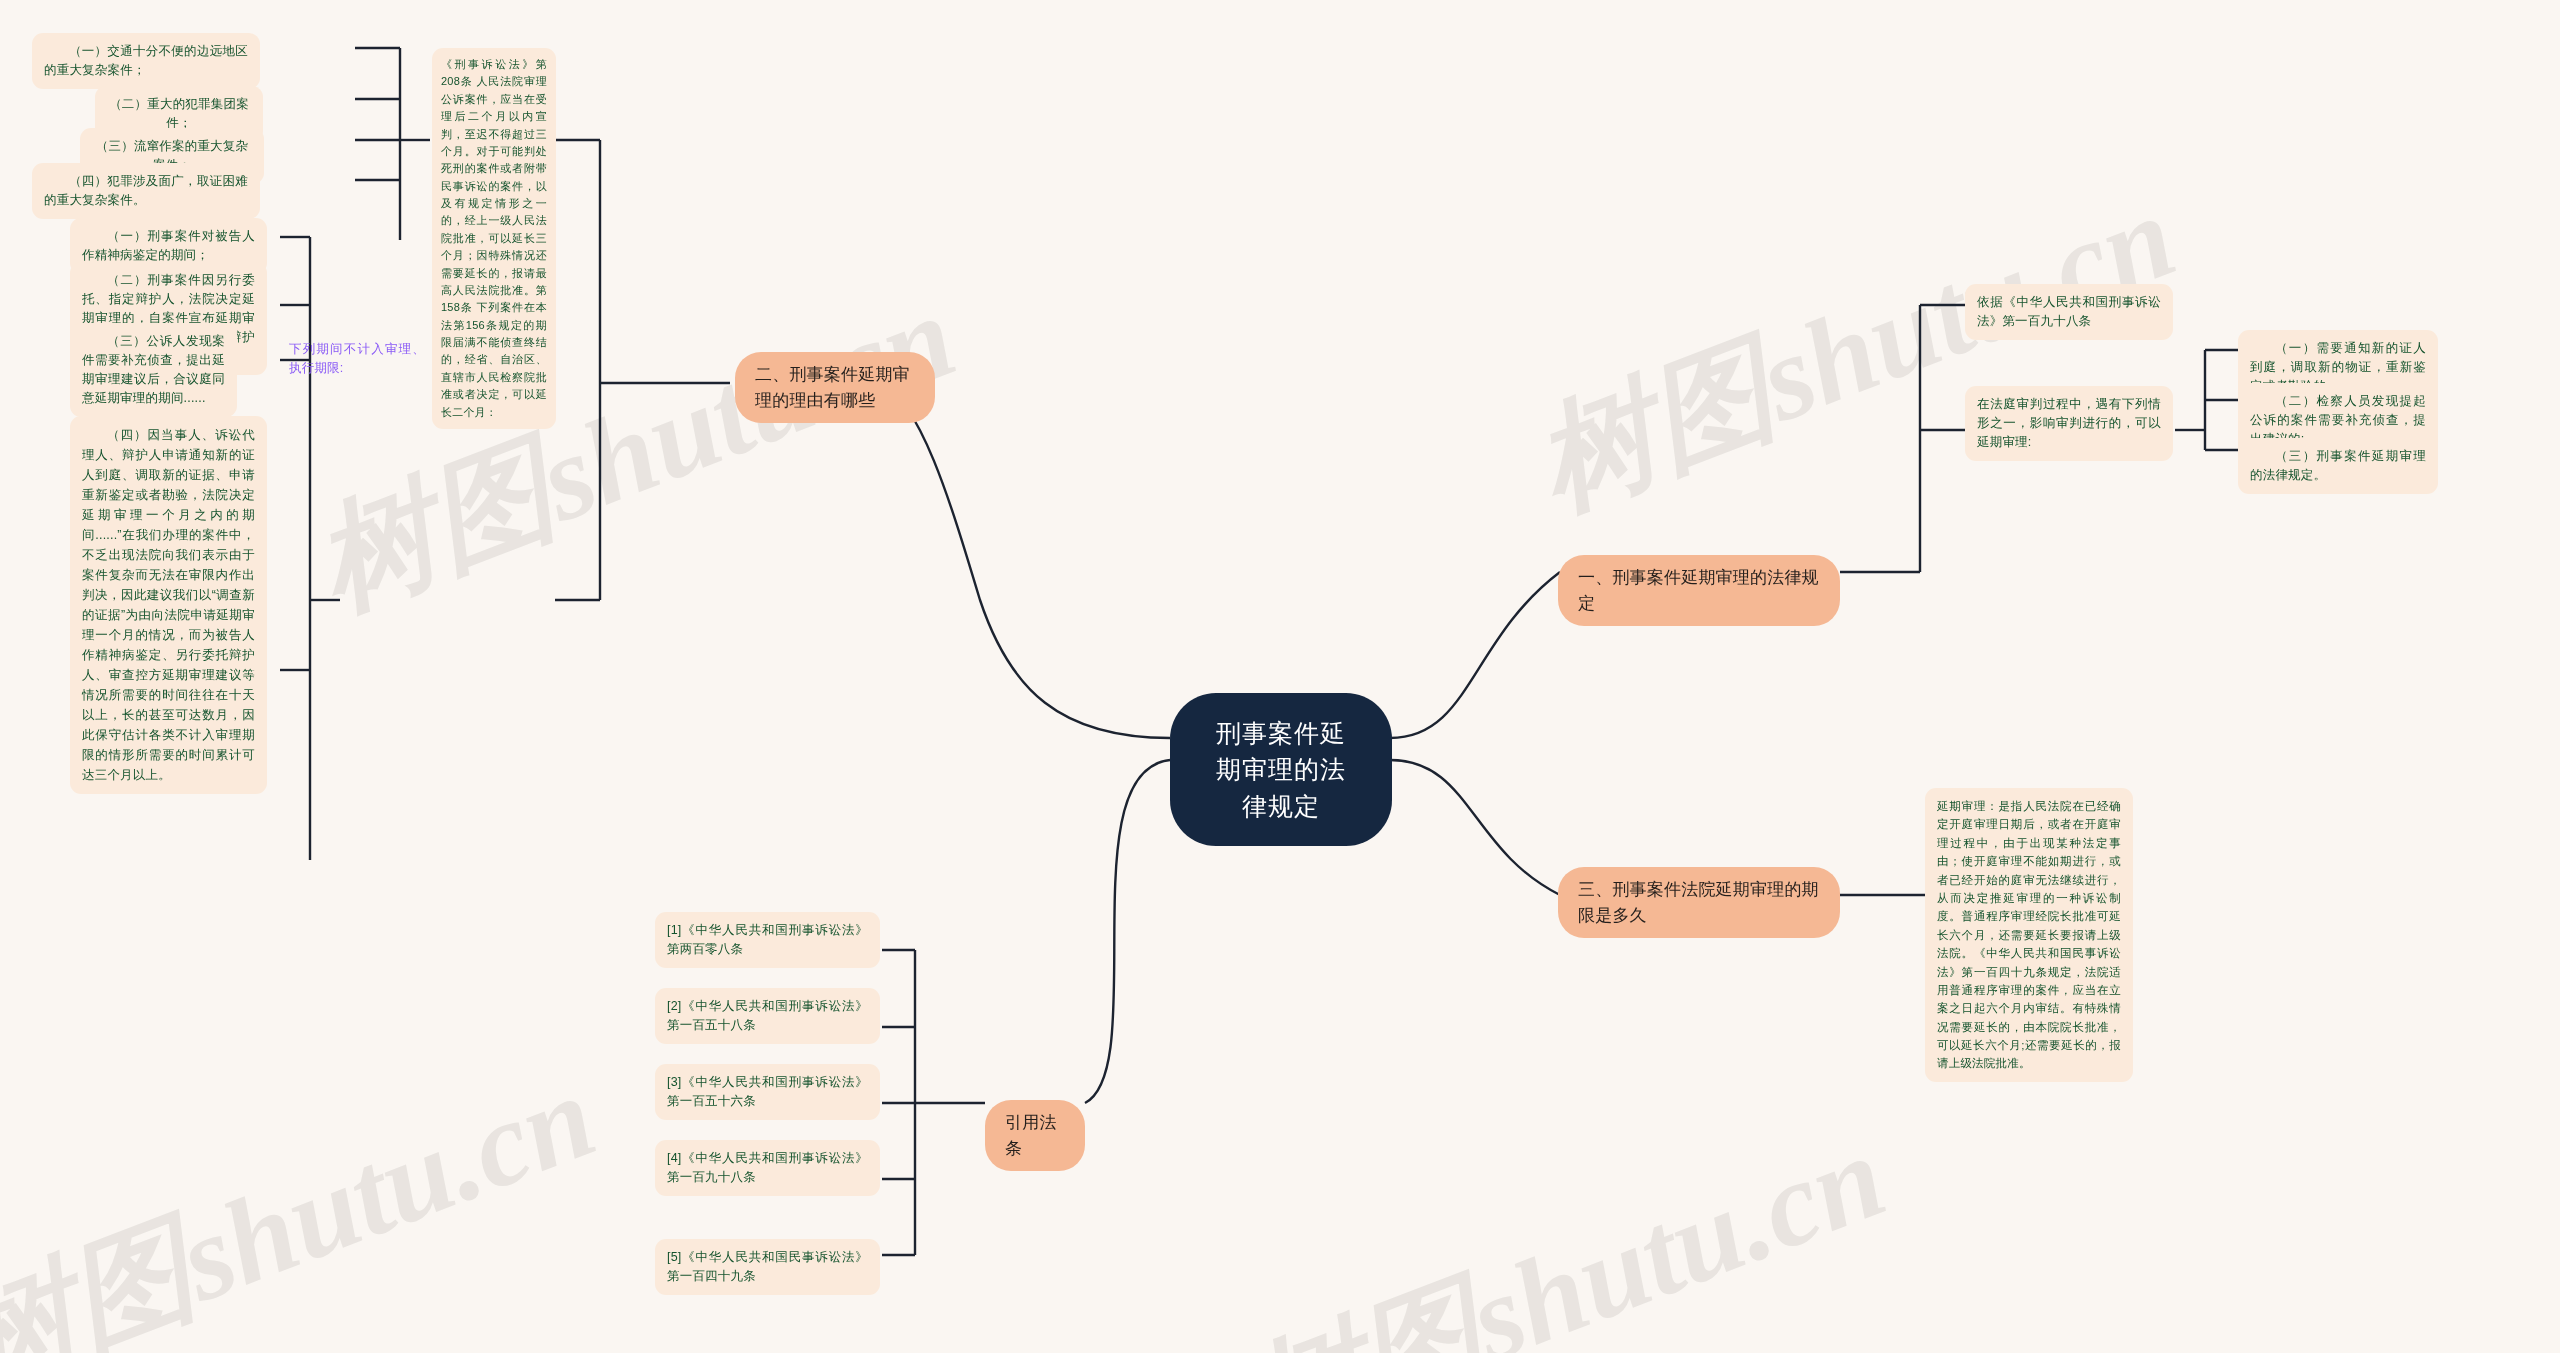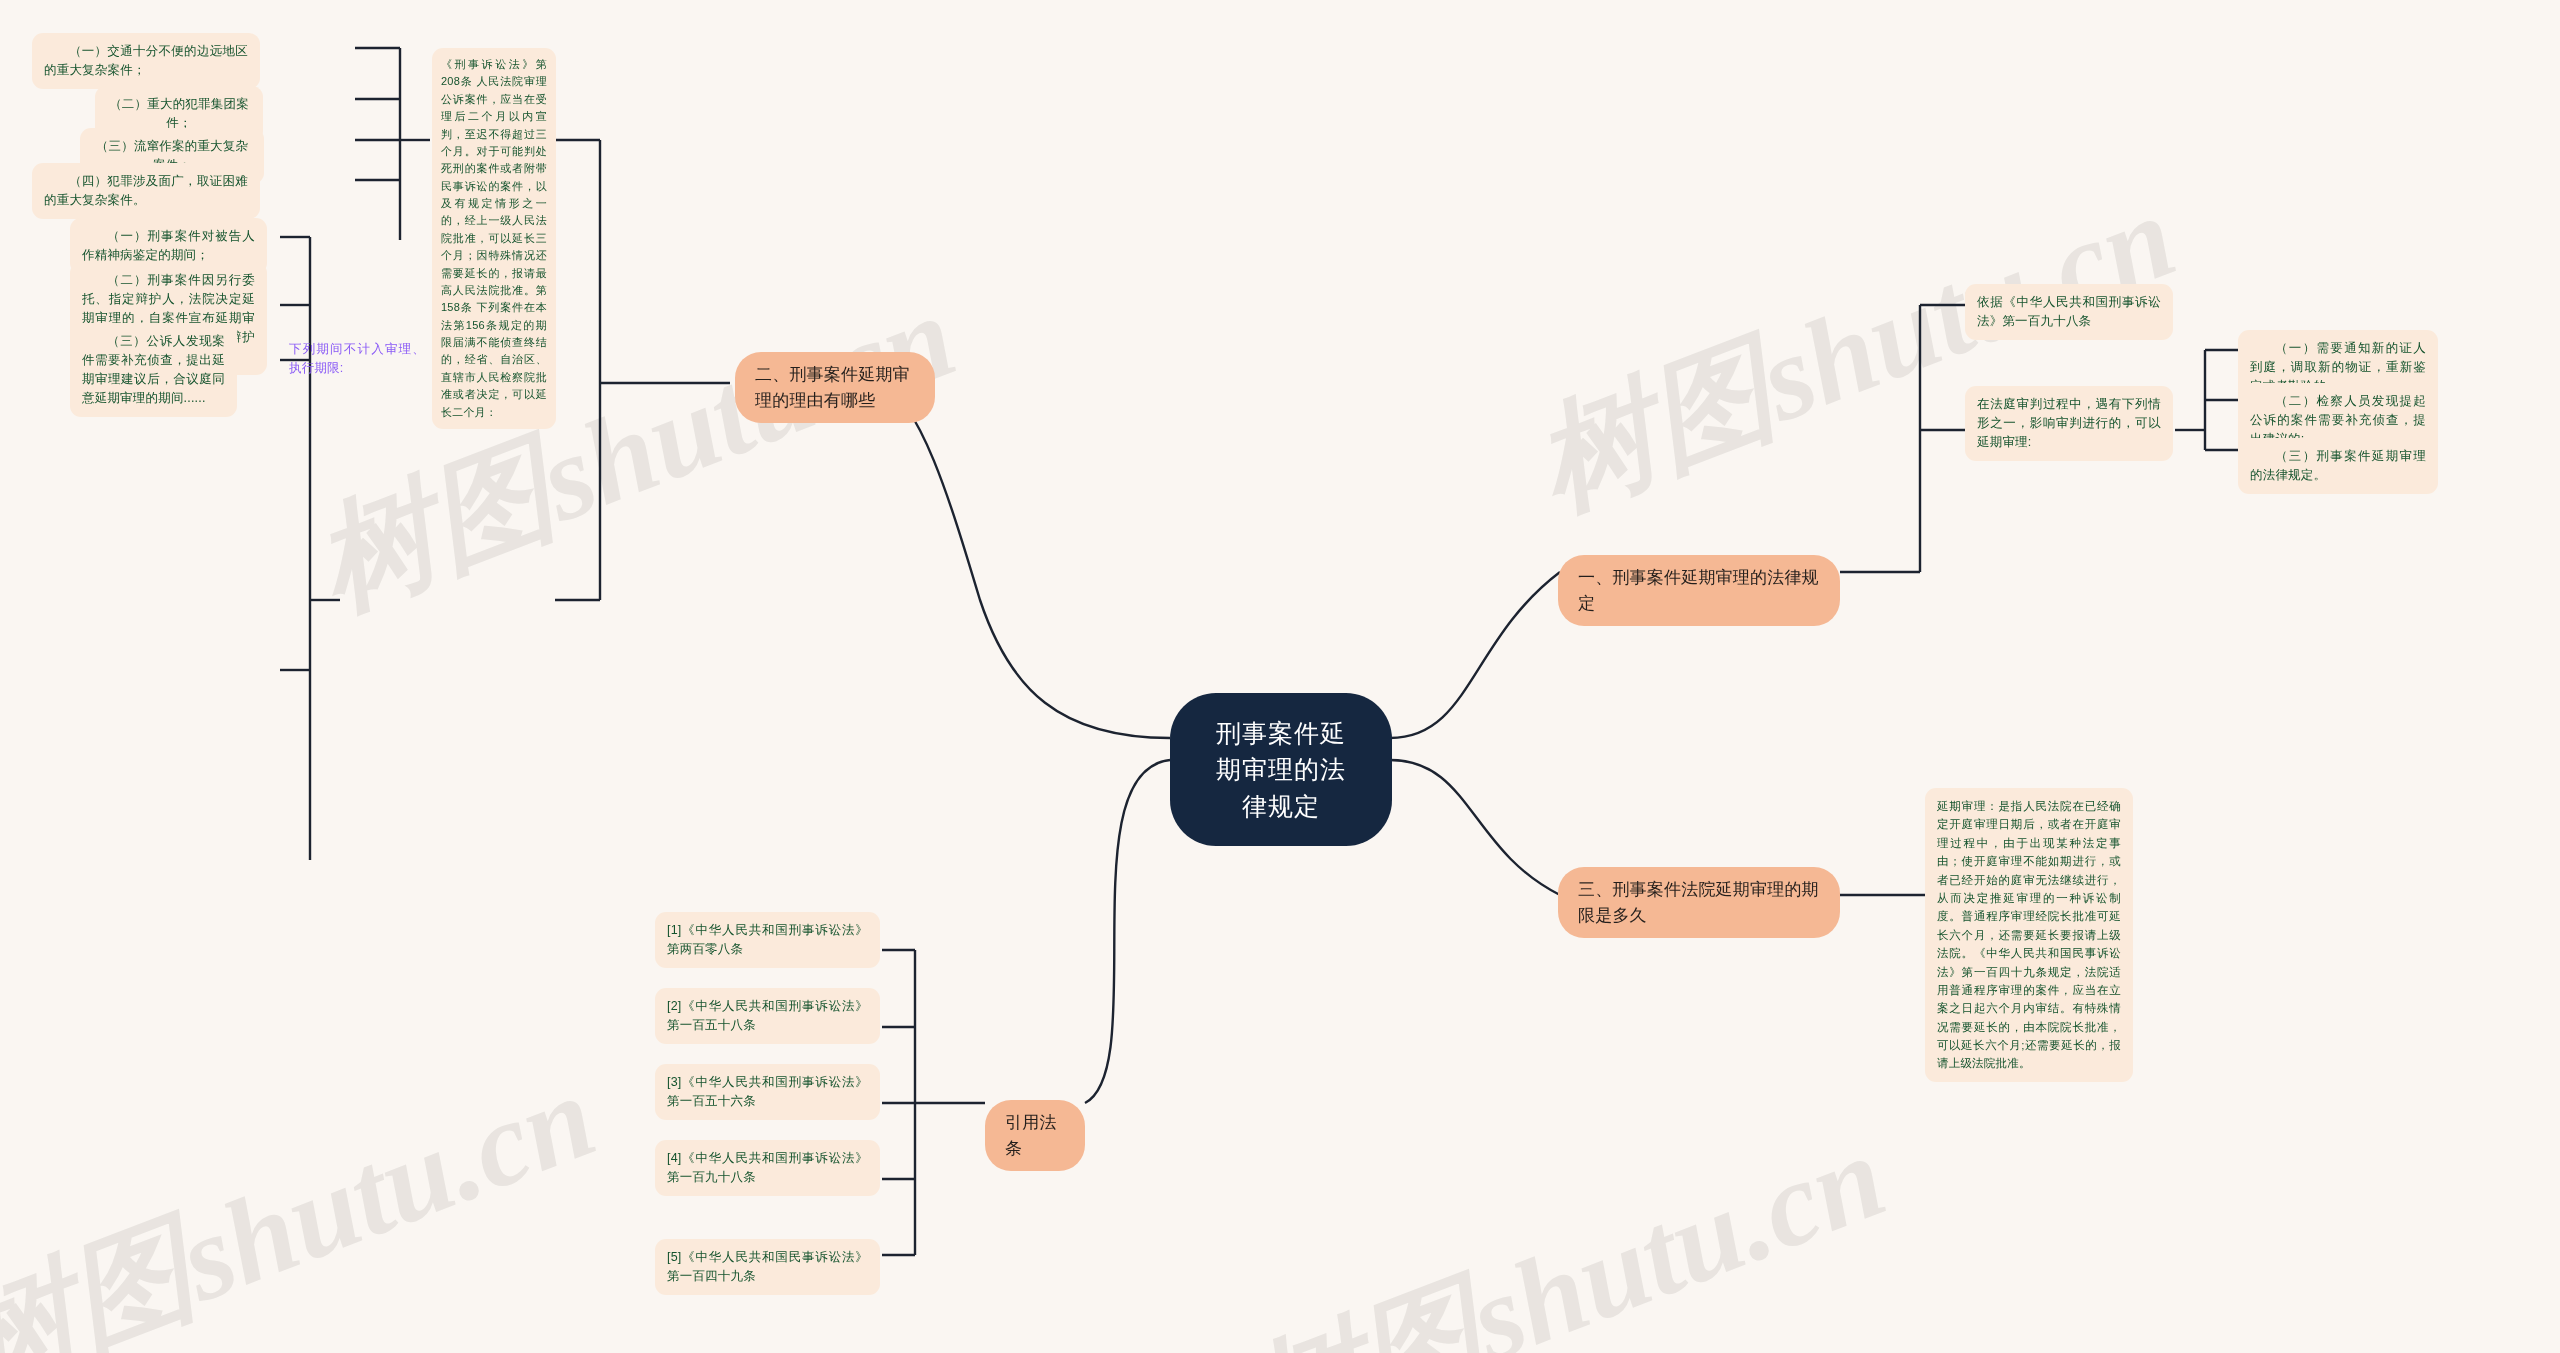--- a/index.html
+++ b/index.html
@@ -148,20 +148,21 @@
   <div class="node indent" style="left:32px; top:33px; width:228px; font-size:12.5px;">（一）交通十分不便的边远地区的重大复杂案件；</div>
   <div class="node" style="left:95px; top:86px; width:168px; font-size:12.5px; text-align:center;">（二）重大的犯罪集团案件；</div>
   <div class="node" style="left:80px; top:128px; width:184px; font-size:12.5px; text-align:center;">（三）流窜作案的重大复杂案件；</div>
   <div class="node indent" style="left:32px; top:163px; width:228px; font-size:12.5px;font-family:Liberation Serif, serif;">（四）犯罪涉及面广，取证困难的重大复杂案件。</div>
 
   <div class="node plain" style="left:283px; top:336px; width:148px; font-size:12.5px; line-height:1.5;">下列期间不计入审理、执行期限:</div>
 
   <div class="node indent" style="left:70px; top:218px; width:197px; font-size:12.5px;">（一）刑事案件对被告人作精神病鉴定的期间；</div>
   <div class="node indent" style="left:70px; top:262px; width:197px; font-size:12.5px;">（二）刑事案件因另行委托、指定辩护人，法院决定延期审理的，自案件宣布延期审理之日起至第十日止准备辩护的时间；</div>
   <div class="node indent" style="left:70px; top:323px; width:167px; font-size:12.5px;">（三）公诉人发现案件需要补充侦查，提出延期审理建议后，合议庭同意延期审理的期间......</div>
+  <div class="node indent" style="left:70px; top:416px; width:197px; font-size:12.5px; line-height:1.6;">（四）因当事人、诉讼代理人、辩护人申请通知新的证人到庭、调取新的证据、申请重新鉴定或者勘验，法院决定延期审理一个月之内的期间......”在我们办理的案件中，不乏出现法院向我们表示由于案件复杂而无法在审限内作出判决，因此建议我们以“调查新的证据”为由向法院申请延期审理一个月的情况，而为被告人作精神病鉴定、另行委托辩护人、审查控方延期审理建议等情况所需要的时间往往在十天以上，长的甚至可达数月，因此保守估计各类不计入审理期限的情形所需要的时间累计可达三个月以上。</div>
 
   <div class="node" style="left:1965px; top:284px; width:208px; font-size:12.5px;">依据《中华人民共和国刑事诉讼法》第一百九十八条</div>
 
   <div class="node" style="left:1965px; top:386px; width:208px; font-size:12.5px;">在法庭审判过程中，遇有下列情形之一，影响审判进行的，可以延期审理:</div>
 
   <div class="node indent" style="left:2238px; top:330px; width:200px; font-size:12.5px;">（一）需要通知新的证人到庭，调取新的物证，重新鉴定或者勘验的;</div>
   <div class="node indent" style="left:2238px; top:383px; width:200px; font-size:12.5px;">（二）检察人员发现提起公诉的案件需要补充侦查，提出建议的;</div>
   <div class="node indent" style="left:2238px; top:438px; width:200px; font-size:12.5px;">（三）刑事案件延期审理的法律规定。</div>
 
   <div class="node" style="left:1925px; top:788px; width:208px; font-size:11.5px; line-height:1.6;">延期审理：是指人民法院在已经确定开庭审理日期后，或者在开庭审理过程中，由于出现某种法定事由；使开庭审理不能如期进行，或者已经开始的庭审无法继续进行，从而决定推延审理的一种诉讼制度。普通程序审理经院长批准可延长六个月，还需要延长要报请上级法院。《中华人民共和国民事诉讼法》第一百四十九条规定，法院适用普通程序审理的案件，应当在立案之日起六个月内审结。有特殊情况需要延长的，由本院院长批准，可以延长六个月;还需要延长的，报请上级法院批准。</div>

